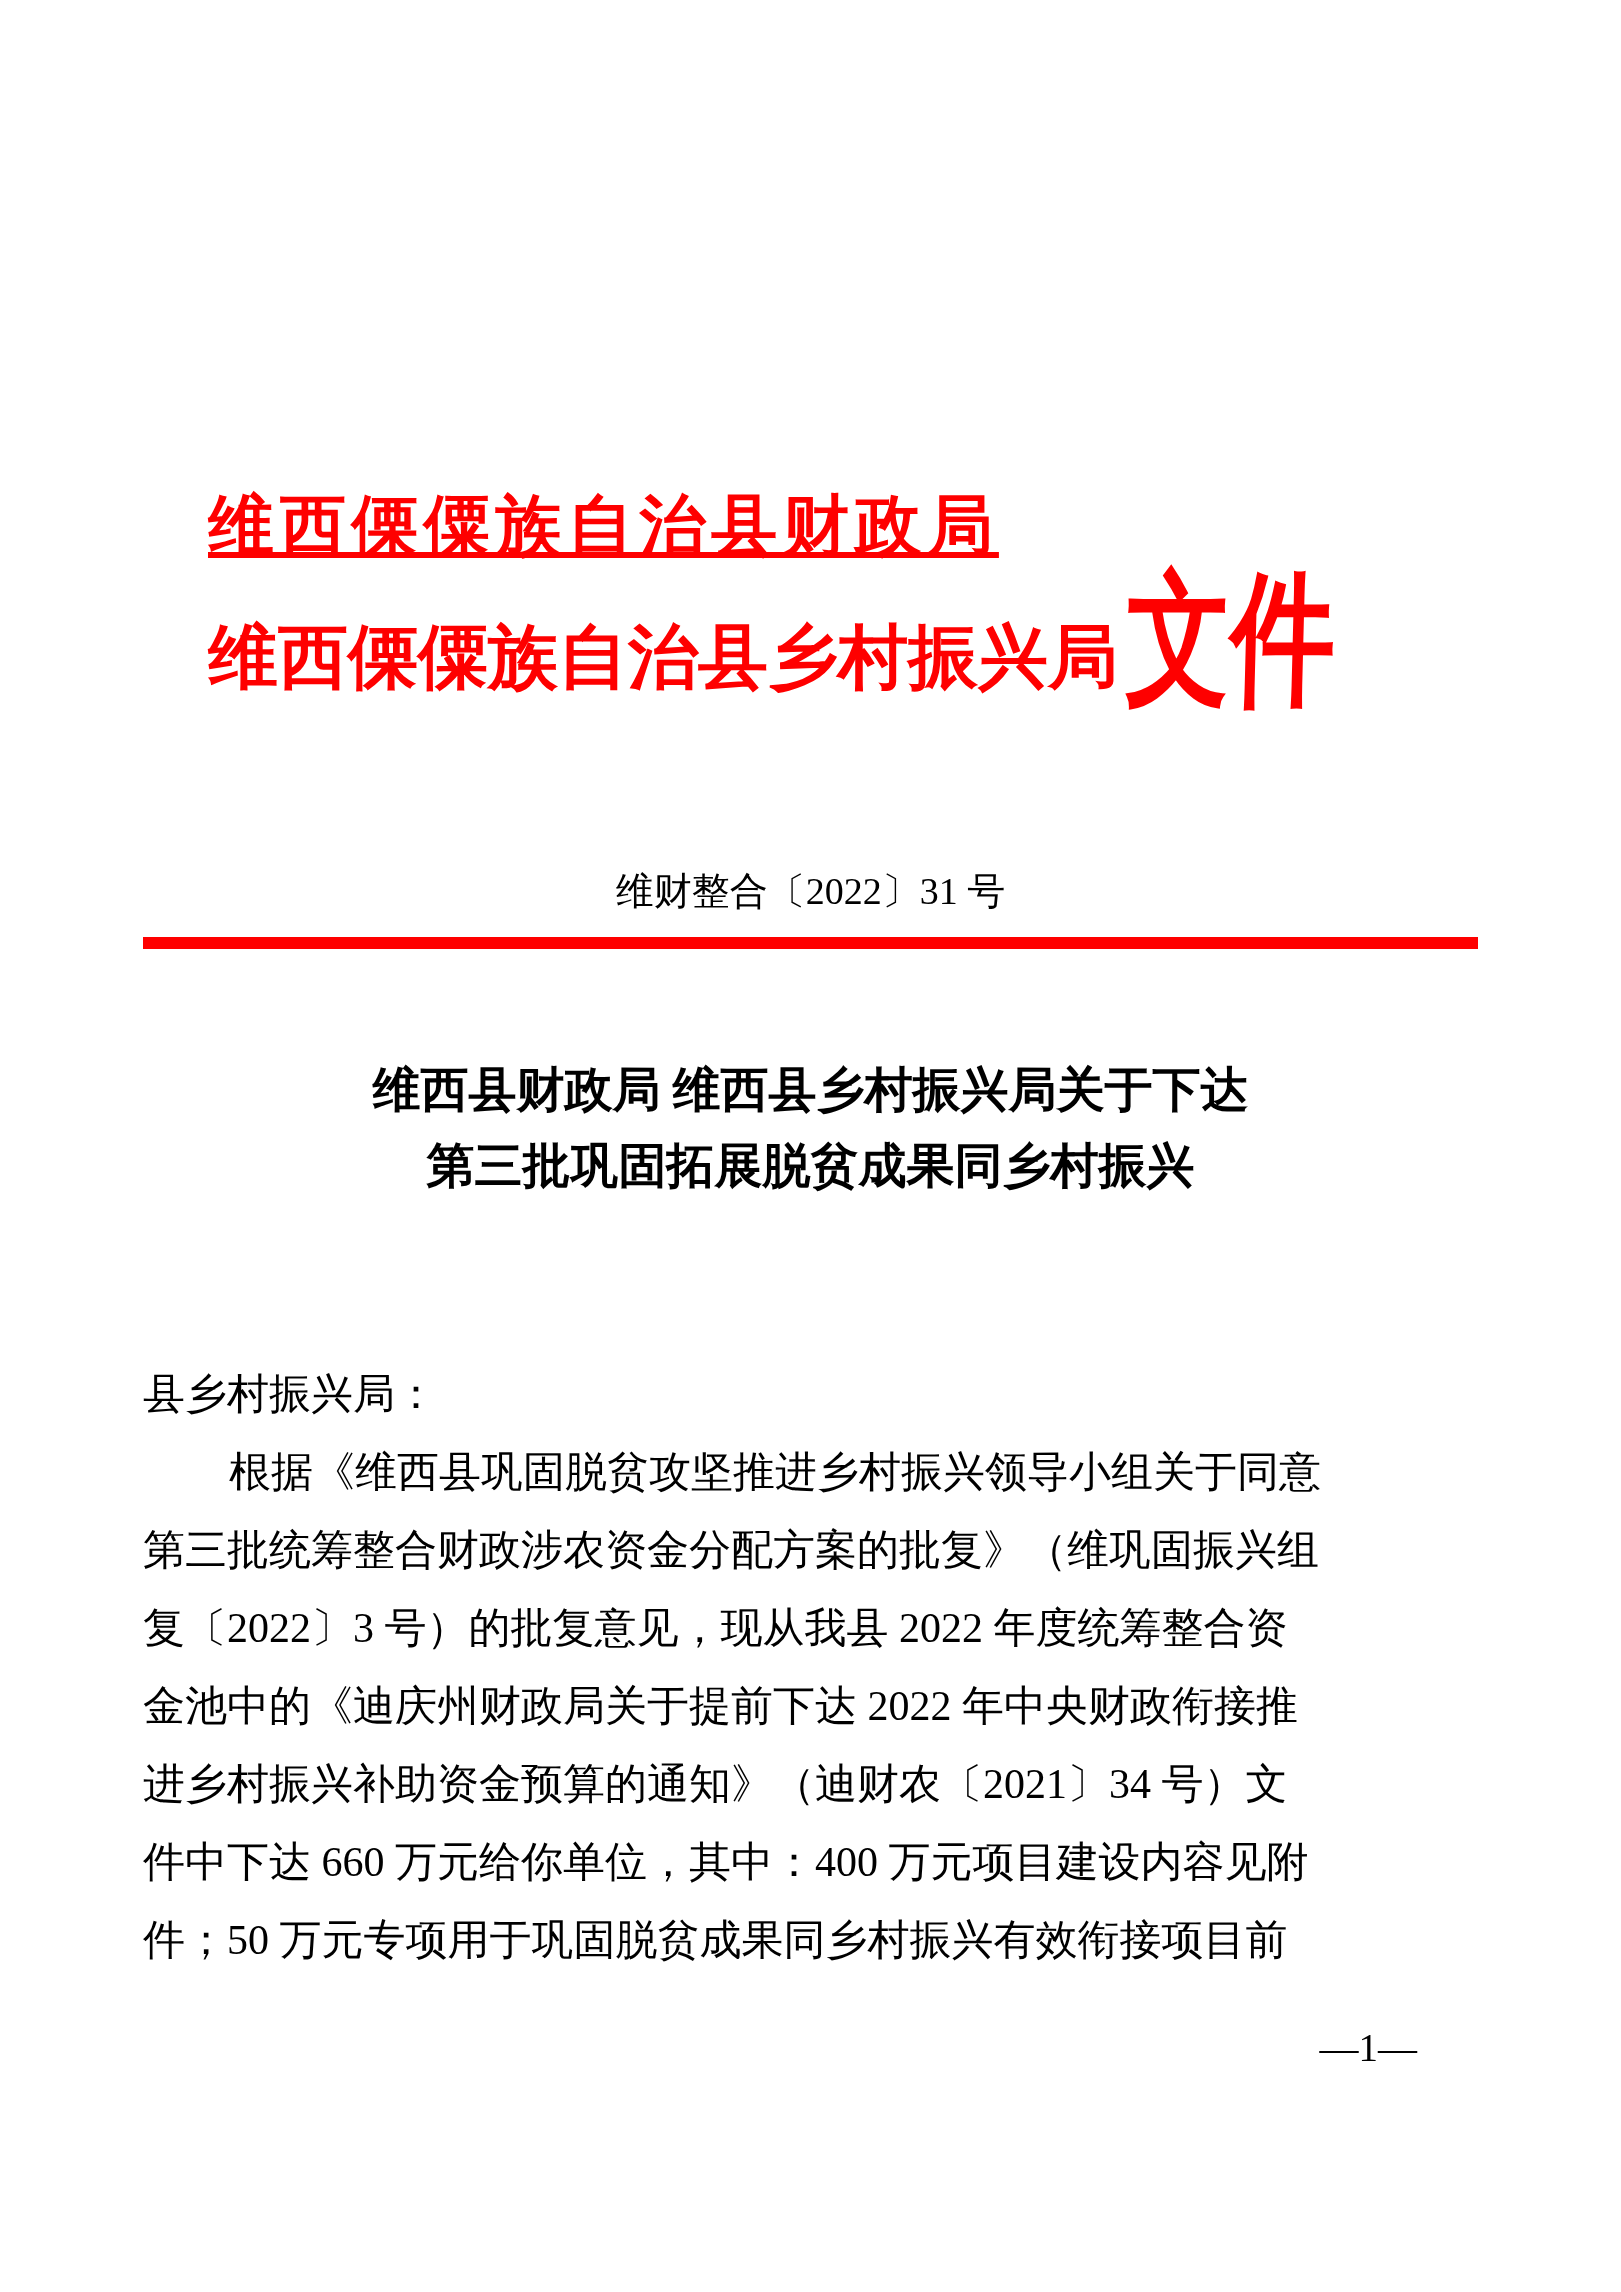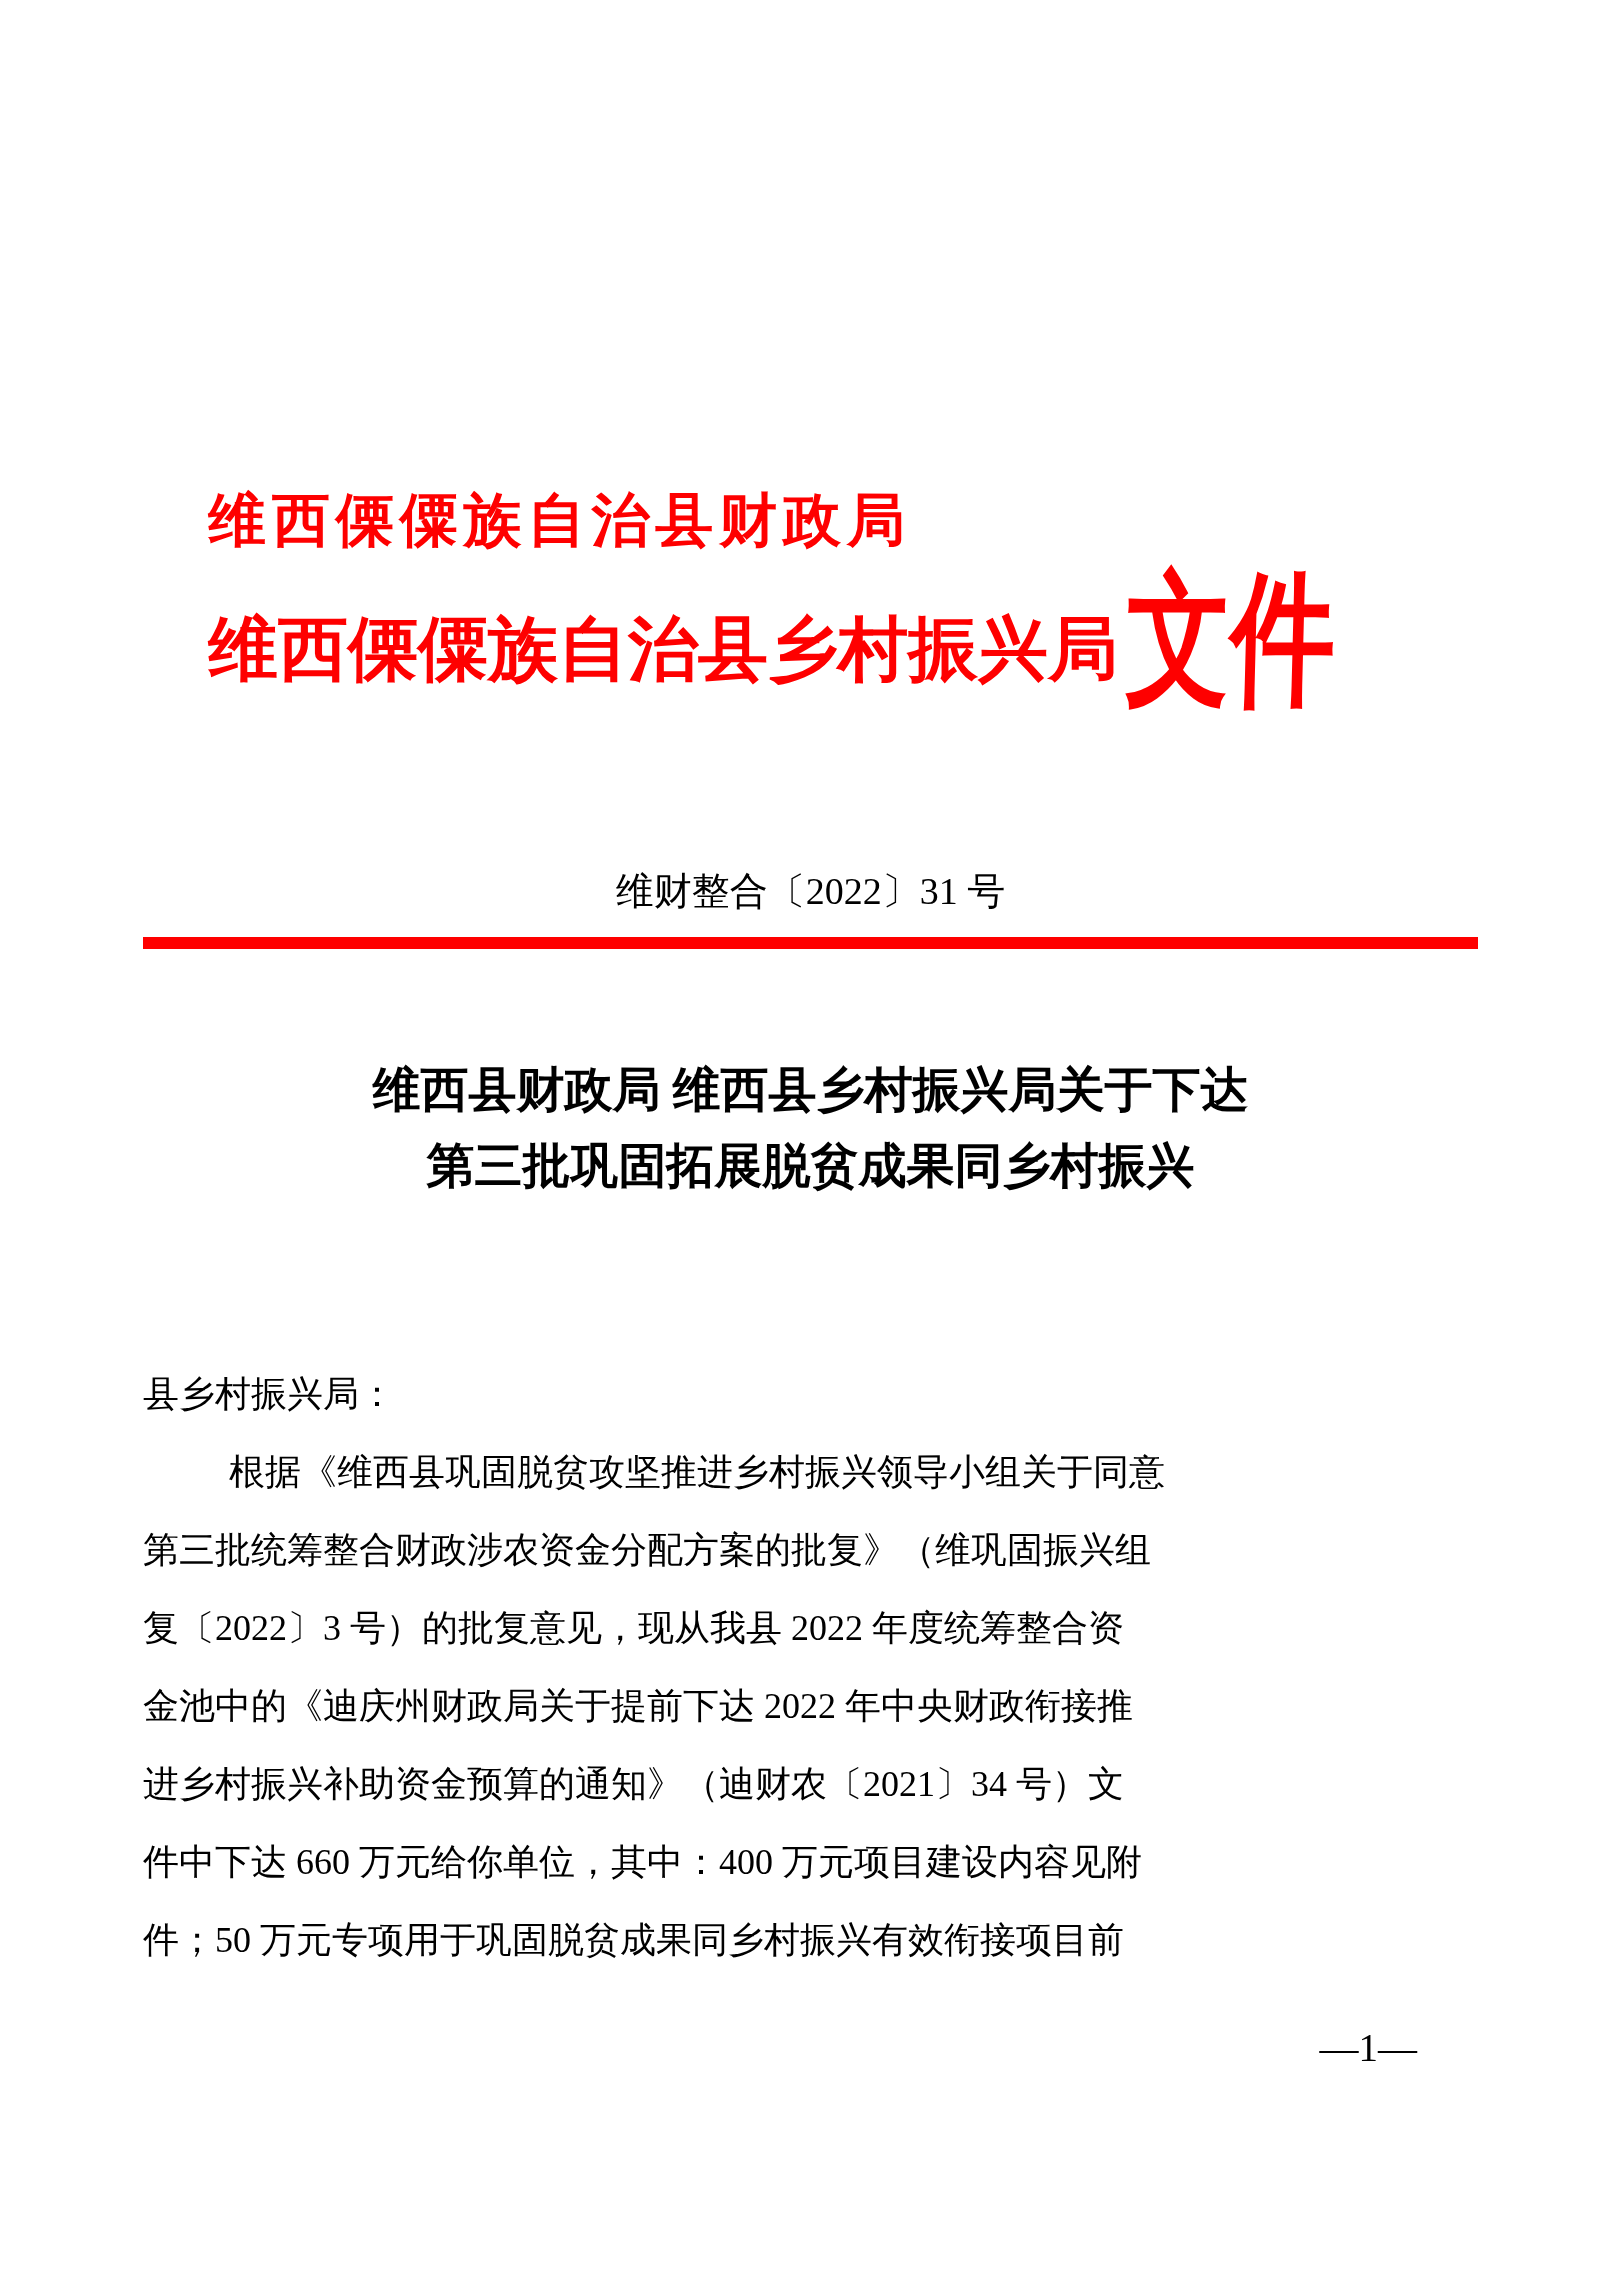--- a/index.html
+++ b/index.html
@@ -25,24 +25,25 @@
     display: flex;
     align-items: flex-start;
     color: #fe0000;
     font-weight: bold;
   }
   .agency-names {
     display: flex;
     flex-direction: column;
   }
   .agency-line1 {
-    font-size: 58px;
+    font-size: 66px;
     line-height: 1.08;
     letter-spacing: 5.9px;
     white-space: nowrap;
+    text-decoration: underline;
   }
   .agency-line2 {
     font-size: 70px;
     line-height: 1.08;
     margin-top: 59px;
     white-space: nowrap;
   }
   .doc-type {
     font-size: 145px;
     line-height: 1;
@@ -87,21 +88,21 @@
     line-height: 76px;
   }
   .title-line { white-space: nowrap; }
 
   
   .body-block {
     position: absolute;
     top: 1355px;
     left: 143px;
     width: 1341px;
-    font-size: 36px;
+    font-size: 42px;
     line-height: 78px;
   }
   .salutation { white-space: nowrap; }
   .para-line {
     text-align: justify;
     white-space: nowrap;
   }
   .para-line.indent { text-indent: 86px; }
 
   

